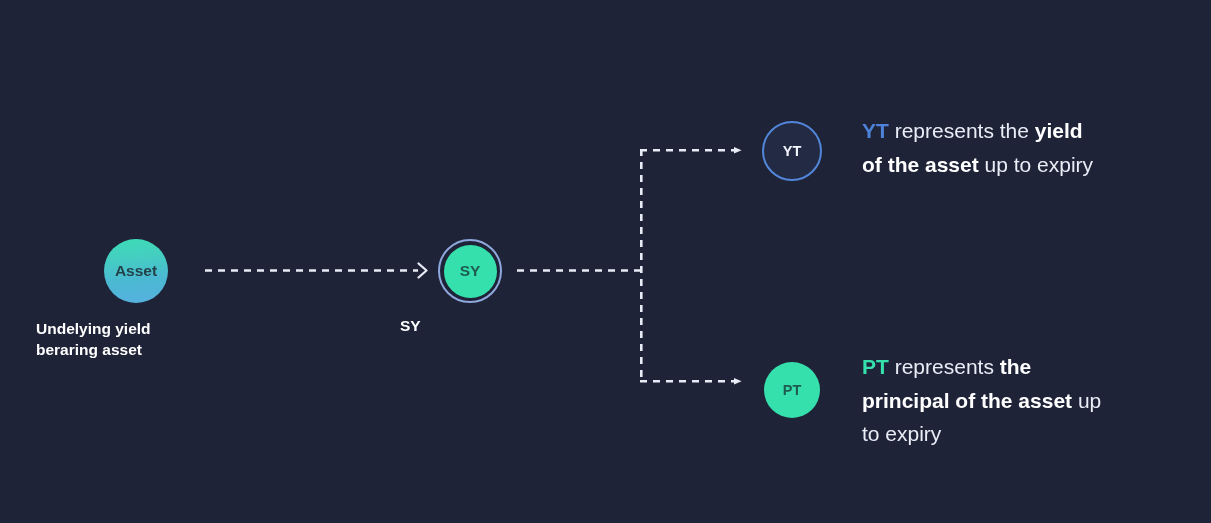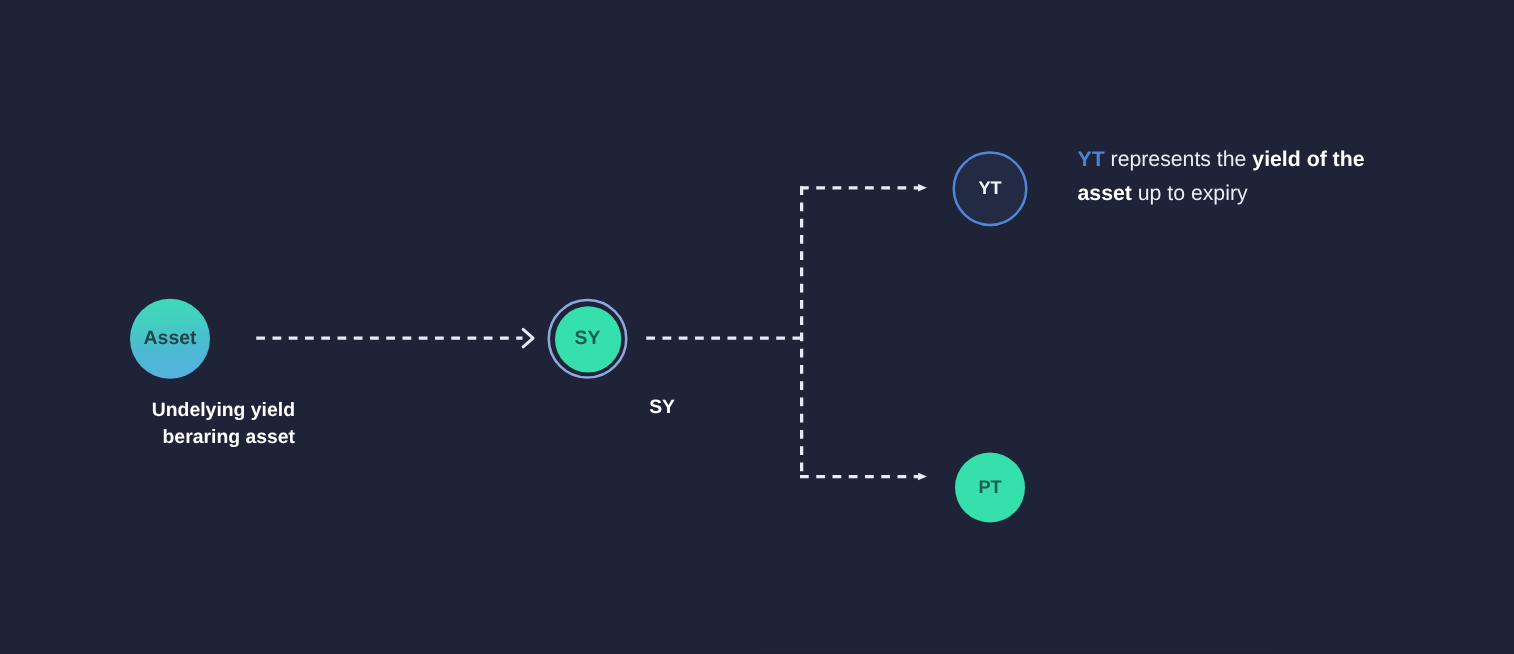--- a/index.html
+++ b/index.html
@@ -108,21 +108,21 @@
     font-size: 14.5px;
     font-weight: 700;
     color: #1d5c4f;
   }
 
   
   .caption {
     position: absolute;
     color: #ffffff;
     font-weight: 700;
-    text-align: right;
+    text-align: left;
     line-height: 1.33;
     white-space: pre-line;
   }
   #caption-asset {
     left: 36px;
     top: 319px;
     width: 200px;
     font-size: 15.5px;
   }
   #caption-sy {
@@ -130,21 +130,21 @@
     top: 316px;
     width: 140px;
     font-size: 15.5px;
   }
 
   
   .desc {
     position: absolute;
     width: 245px;
     color: #e9edf6;
-    font-size: 17px;
+    font-size: 21px;
     line-height: 1.60;
     font-weight: 400;
   }
   #desc-yt { left: 862px; top: 114px; }
   #desc-pt { left: 862px; top: 350px; }
 
   .desc .tok-strong { font-weight: 700; color: #ffffff; }
   .desc .tok-yt { font-weight: 700; color: #4d82d8; }
   .desc .tok-pt { font-weight: 700; color: #35e0ad; }
 </style>
@@ -200,14 +200,15 @@
     <span class="node-text">PT</span>
   </div>
 
   <div class="caption" id="caption-asset">Undelying yield
 beraring asset</div>
 
   <div class="caption" id="caption-sy">SY</div>
 
   <div class="desc" id="desc-yt"><span class="tok-yt">YT</span><span> represents the </span><span class="tok-strong">yield of the asset</span><span> up to expiry</span></div>
 
+  <div class="desc" id="desc-pt"><span class="tok-pt">PT</span><span> represents </span><span class="tok-strong">the principal of the asset</span><span> up to expiry</span></div>
 
 </div>
 
 </body></html>

